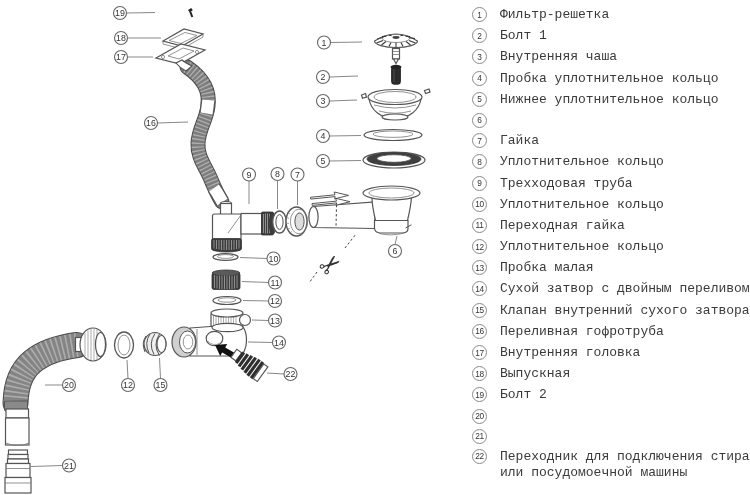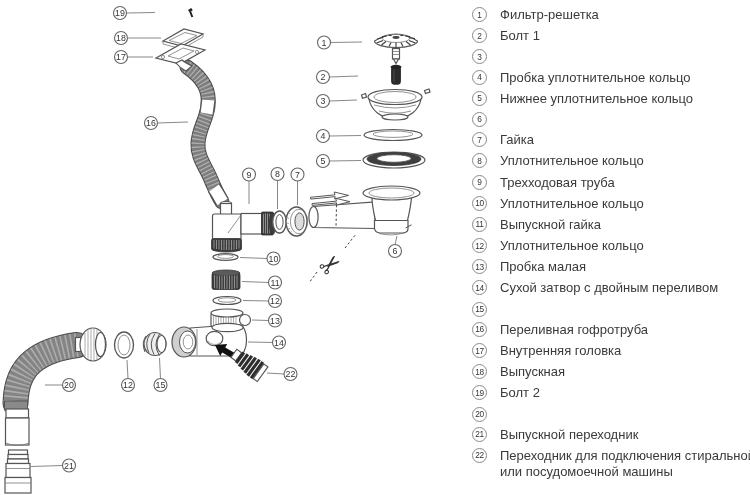--- a/index.html
+++ b/index.html
@@ -22,21 +22,21 @@
   .cutarrow{fill:#fff;stroke:#444;stroke-width:.9;}
   .scis{font:26px "DejaVu Sans",sans-serif;fill:#333;}
 
   
   .legend{position:absolute;left:472px;top:7px;width:276px;}
   .legend-row{display:flex;align-items:flex-start;gap:13px;margin-bottom:5.2px;}
   .legend-row:last-child{margin-top:4px;}
   .lnum{flex:0 0 auto;width:13px;height:13px;border:1px solid #8a8a8a;border-radius:50%;
         display:flex;align-items:center;justify-content:center;
         font-size:8.3px;letter-spacing:-0.3px;color:#333;}
-  .llabel{font-size:13px;line-height:16px;color:#3a3a3a;white-space:nowrap;}
+  .llabel{font-size:13px;line-height:16px;color:#3a3a3a;white-space:nowrap;font-family:Liberation Mono, monospace;}
 </style>
 </head>
 <body>
 
 <div class="stage">
 
 <svg class="diagram-svg" width="470" height="495" viewBox="0 0 470 495">
 
   <g>
     <path d="M187 67 C203 78,210 90,208 106 C206 121,199 128,198 143 C197 158,207 168,212 182 C215 189,218 196,222 202" fill="none" stroke="#4a4a4a" stroke-width="15" stroke-linecap="round"></path>
@@ -428,20 +428,21 @@
       <div class="legend-row">
         <span class="lnum">1</span>
         <div class="llabel">Фильтр-решетка</div>
       </div>
       <div class="legend-row">
         <span class="lnum">2</span>
         <div class="llabel">Болт 1</div>
       </div>
       <div class="legend-row">
         <span class="lnum">3</span>
+        <div class="llabel">Внутренняя чаша</div>
       </div>
       <div class="legend-row">
         <span class="lnum">4</span>
         <div class="llabel">Пробка уплотнительное кольцо</div>
       </div>
       <div class="legend-row">
         <span class="lnum">5</span>
         <div class="llabel">Нижнее уплотнительное кольцо</div>
       </div>
       <div class="legend-row">
@@ -458,36 +459,37 @@
       <div class="legend-row">
         <span class="lnum">9</span>
         <div class="llabel">Трехходовая труба</div>
       </div>
       <div class="legend-row">
         <span class="lnum">10</span>
         <div class="llabel">Уплотнительное кольцо</div>
       </div>
       <div class="legend-row">
         <span class="lnum">11</span>
-        <div class="llabel">Выпускной гайка</div>
+        <div class="llabel">Переходная гайка</div>
       </div>
       <div class="legend-row">
         <span class="lnum">12</span>
         <div class="llabel">Уплотнительное кольцо</div>
       </div>
       <div class="legend-row">
         <span class="lnum">13</span>
         <div class="llabel">Пробка малая</div>
       </div>
       <div class="legend-row">
         <span class="lnum">14</span>
         <div class="llabel">Сухой затвор с двойным переливом</div>
       </div>
       <div class="legend-row">
         <span class="lnum">15</span>
+        <div class="llabel">Клапан внутренний сухого затвора</div>
       </div>
       <div class="legend-row">
         <span class="lnum">16</span>
         <div class="llabel">Переливная гофротруба</div>
       </div>
       <div class="legend-row">
         <span class="lnum">17</span>
         <div class="llabel">Внутренняя головка</div>
       </div>
       <div class="legend-row">
@@ -496,21 +498,20 @@
       </div>
       <div class="legend-row">
         <span class="lnum">19</span>
         <div class="llabel">Болт 2</div>
       </div>
       <div class="legend-row">
         <span class="lnum">20</span>
       </div>
       <div class="legend-row">
         <span class="lnum">21</span>
-        <div class="llabel">Выпускной переходник</div>
       </div>
       <div class="legend-row">
         <span class="lnum">22</span>
         <div class="llabel">Переходник для подключения стиральной<div>или посудомоечной машины</div></div>
       </div>
     </div>
 
 </div>
 
 </body></html>

